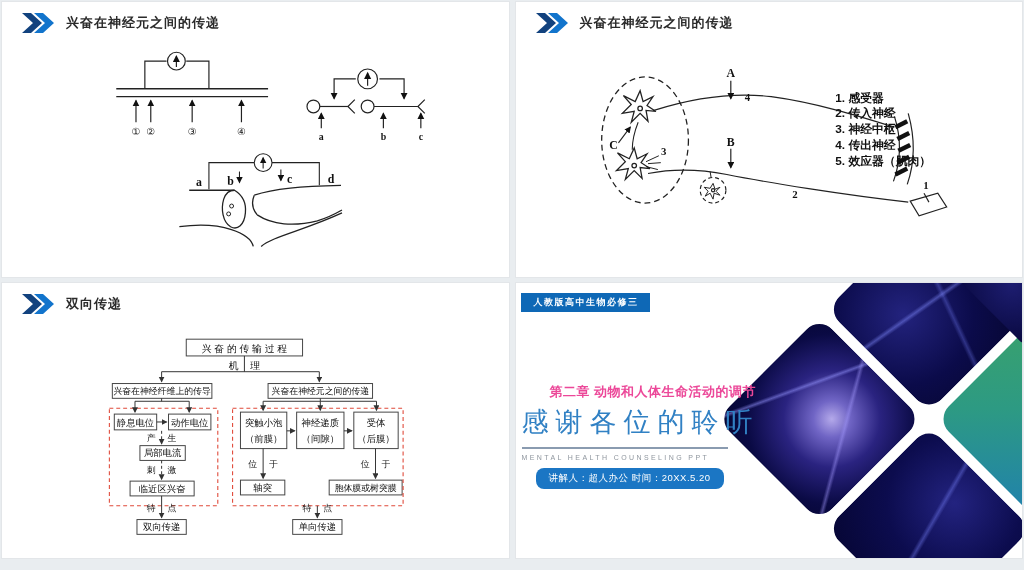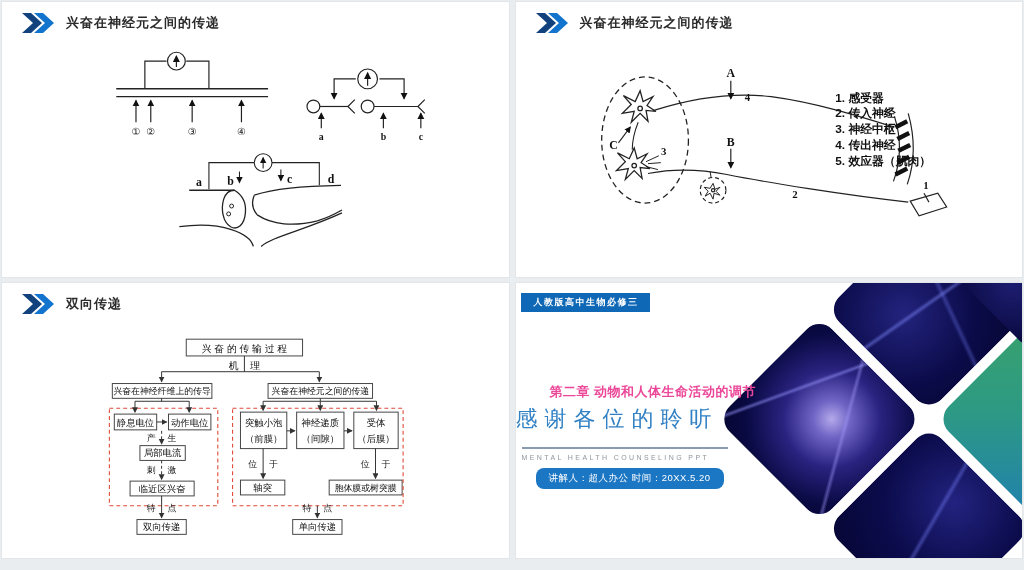--- a/index.html
+++ b/index.html
@@ -11,21 +11,21 @@
   .hdr{position:absolute;left:20px;top:11px;display:flex;align-items:center;gap:10px;z-index:3;}
   .hdr .ttl{font-size:13px;color:#2b2b2b;letter-spacing:1px;font-weight:600;}
   
   .diagram{position:absolute;left:0;top:0;width:100%;height:100%;}
   svg text{font-family:"Liberation Sans",sans-serif;fill:#111;}
   .seriflab{font-family:"Liberation Serif",serif;font-weight:bold;}
   
   .badge{position:absolute;left:5px;top:10px;background:#0e68b6;color:#fff;font-size:9px;font-weight:bold;
          letter-spacing:1.5px;padding:3px 11px 3px 13px;z-index:4;}
   .chapter{position:absolute;left:6px;top:100px;font-size:13px;font-weight:bold;color:#ec4899;letter-spacing:.5px;z-index:4;white-space:nowrap;margin-left:28px;}
-  .thanks{position:absolute;left:0;top:121px;font-size:22px;color:#3181c4;letter-spacing:7px;z-index:4;white-space:nowrap;}
+  .thanks{position:absolute;left:6px;top:121px;font-size:27px;color:#3181c4;letter-spacing:7px;z-index:4;white-space:nowrap;}
   .subtitle{position:absolute;left:6px;top:164px;width:206px;border-top:2px solid #8a9bb0;padding-top:5px;
             font-size:7px;color:#8f969e;letter-spacing:2.4px;white-space:nowrap;overflow:hidden;z-index:4;}
   .pill{position:absolute;left:20px;top:185px;background:#1b76c4;color:#fff;font-size:9.5px;
         padding:4px 13px;border-radius:8px;letter-spacing:.5px;z-index:4;white-space:nowrap;}
   .dgroup{position:absolute;left:263px;top:-14px;width:300px;height:300px;transform:rotate(45deg);
           display:grid;grid-template-columns:1fr 1fr;grid-template-rows:1fr 1fr;gap:10px;z-index:1;}
   .dcell{border-radius:18px;}
   .d-top{background-image:
       linear-gradient(100deg,transparent 45%,rgba(130,140,255,.45) 47%,transparent 49%),
       linear-gradient(20deg,transparent 58%,rgba(110,120,240,.35) 60%,transparent 62%),

